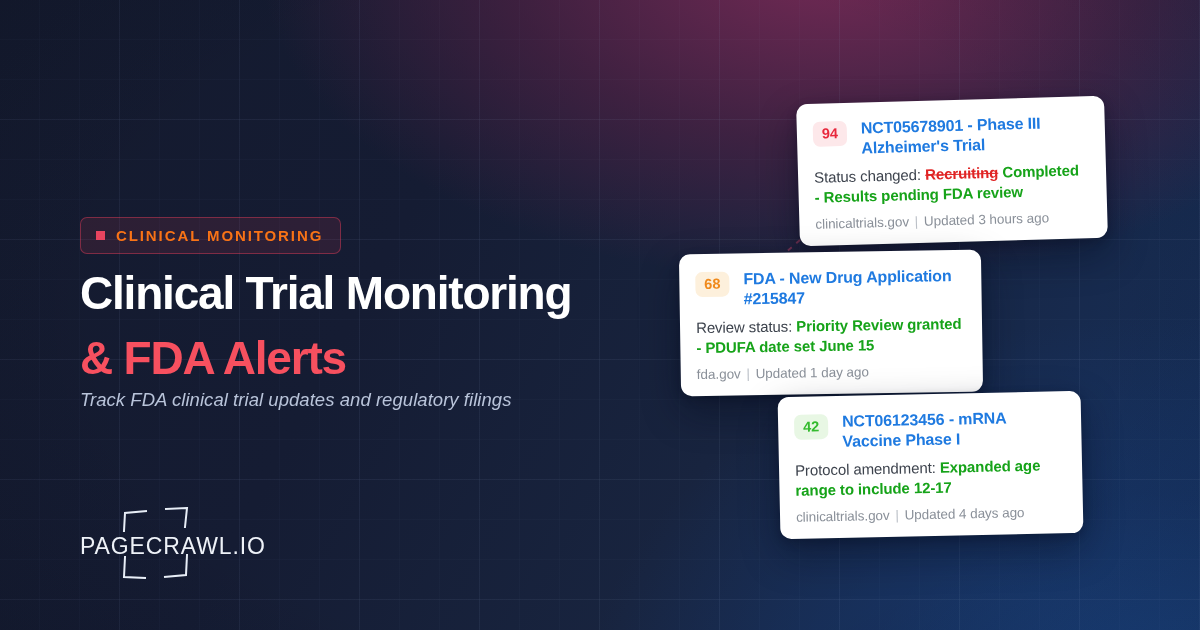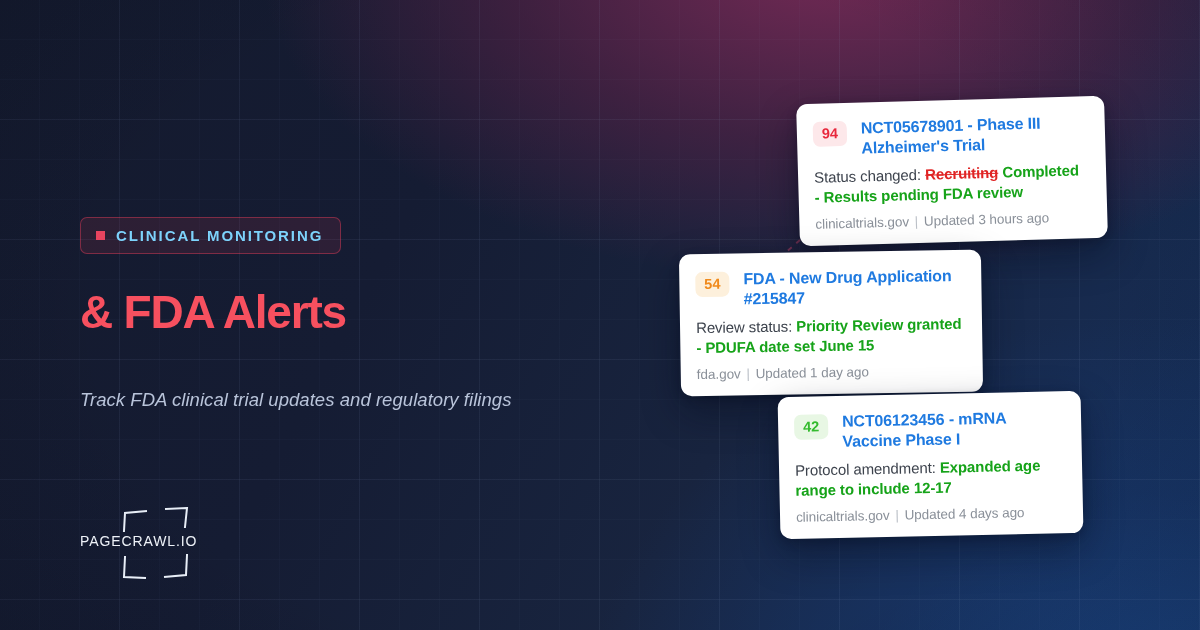--- a/index.html
+++ b/index.html
@@ -47,21 +47,21 @@
   .eyebrow {
     position:absolute; left:0; top:217px;
     display:inline-flex; align-items:center; gap:11px;
     padding:9px 17px 9px 15px;
     border:1px solid rgba(244,63,94,0.42);
     border-radius:7px;
     background:rgba(244,63,94,0.11);
   }
   .eyebrow-dot { width:9px; height:9px; background:#e8445f; display:block; }
   .eyebrow-text {
-    color:#7dd3fc; font-size:15px; font-weight:bold;
+    color:#f97316; font-size:15px; font-weight:bold;
     letter-spacing:1.9px;
   }
 
   .headline {
     position:absolute; left:0; top:270px; width:600px;
     font-size:46px; line-height:1.0; font-weight:bold;
     letter-spacing:-1.2px; color:#ffffff;
   }
   .headline .l2 { color:#f7505f; display:block; margin-top:19px; }
 
@@ -70,21 +70,21 @@
     font-size:18.5px; color:#b9c4da; letter-spacing:0.05px;font-style:italic;
   }
 
   
   .logo { position:absolute; left:0; top:505px; width:250px; height:80px; }
   .logo-mark {
     position:absolute; left:38px; top:2px; width:74px; height:72px;
   }
   .logo-text {
     position:absolute; left:0; top:28px;
-    font-size:14px; color:#eef2f8; letter-spacing:0.9px;
+    font-size:23px; color:#eef2f8; letter-spacing:0.9px;
     white-space:nowrap;
     text-align:center;
   }
 
   
   .card {
     position:absolute;
     background:#ffffff;
     border-radius:11px;
     box-shadow:0 16px 38px rgba(5,10,26,0.42), 0 3px 10px rgba(5,10,26,0.26);
@@ -135,20 +135,21 @@
   </svg>
 
   <div class="left">
 
     <div class="eyebrow">
       <span class="eyebrow-dot"></span>
       <span class="eyebrow-text">CLINICAL MONITORING</span>
     </div>
 
     <h1 class="headline">
+      <span class="l1">Clinical Trial Monitoring</span>
       <span class="l2">&amp; FDA Alerts</span>
     </h1>
 
     <p class="subhead">Track FDA clinical trial updates and regulatory filings</p>
 
     <div class="logo">
       <svg class="logo-mark" viewBox="0 0 74 72">
         <g stroke="#e8eef7" stroke-width="2" fill="none" stroke-linecap="square">
           <path d="M6 24 L7 6 L28 4"></path>
           <path d="M48 2 L69 1 L67 20"></path>
@@ -171,21 +172,21 @@
     </div>
     <div class="card-meta">
       <span>clinicaltrials.gov</span>
       <span class="sep">|</span>
       <span>Updated 3 hours ago</span>
     </div>
   </div>
 
   <div class="card" id="card-2">
     <div class="card-head">
-      <span class="score" style="background: rgb(253, 240, 220); color: rgb(240, 138, 28);">54</span>
+      <span class="score" style="background: rgb(253, 240, 220); color: rgb(240, 138, 28);">68</span>
       <span class="card-title">FDA - New Drug Application #215847</span>
     </div>
     <div class="card-body">
       <span>Review status: </span><span class="added">Priority Review granted - PDUFA date set June 15</span>
     </div>
     <div class="card-meta">
       <span>fda.gov</span>
       <span class="sep">|</span>
       <span>Updated 1 day ago</span>
     </div>

